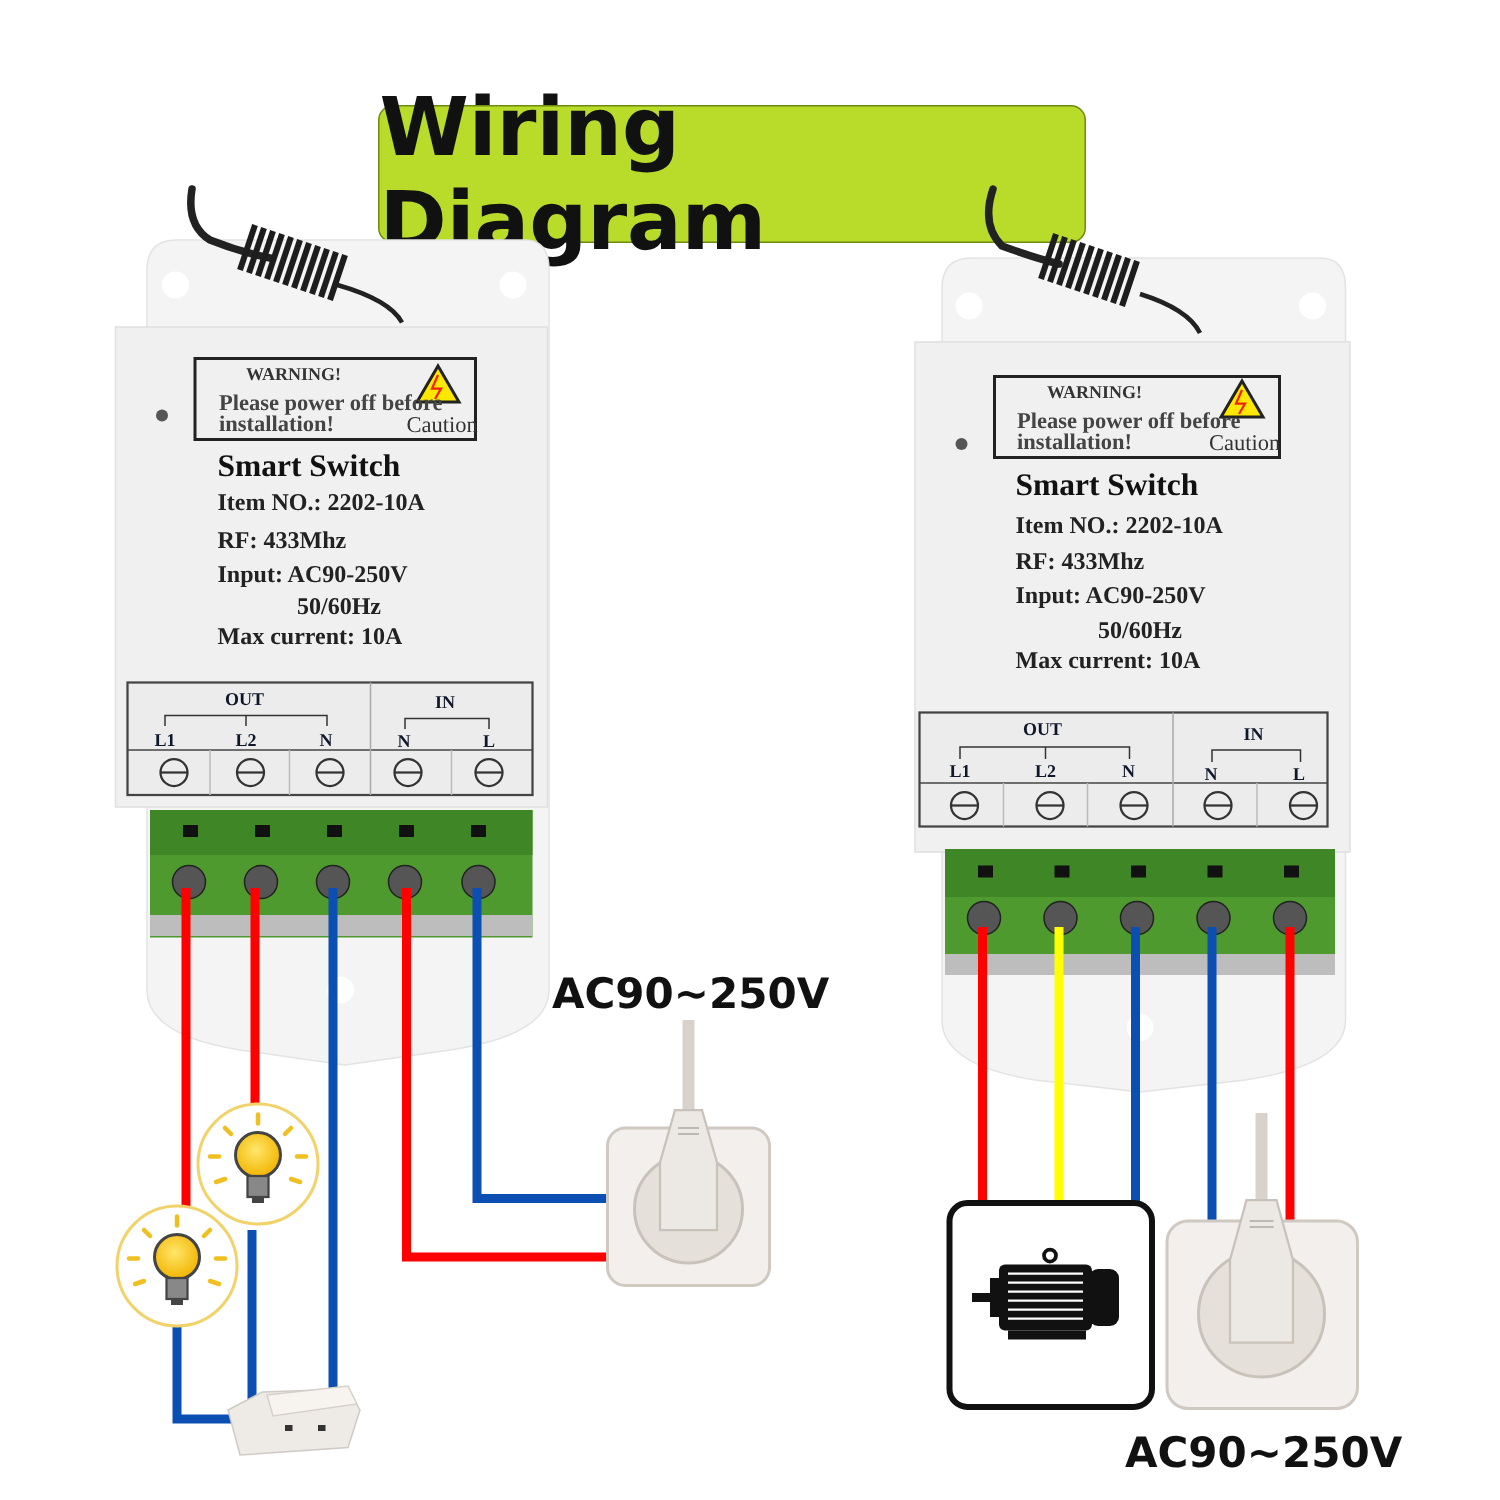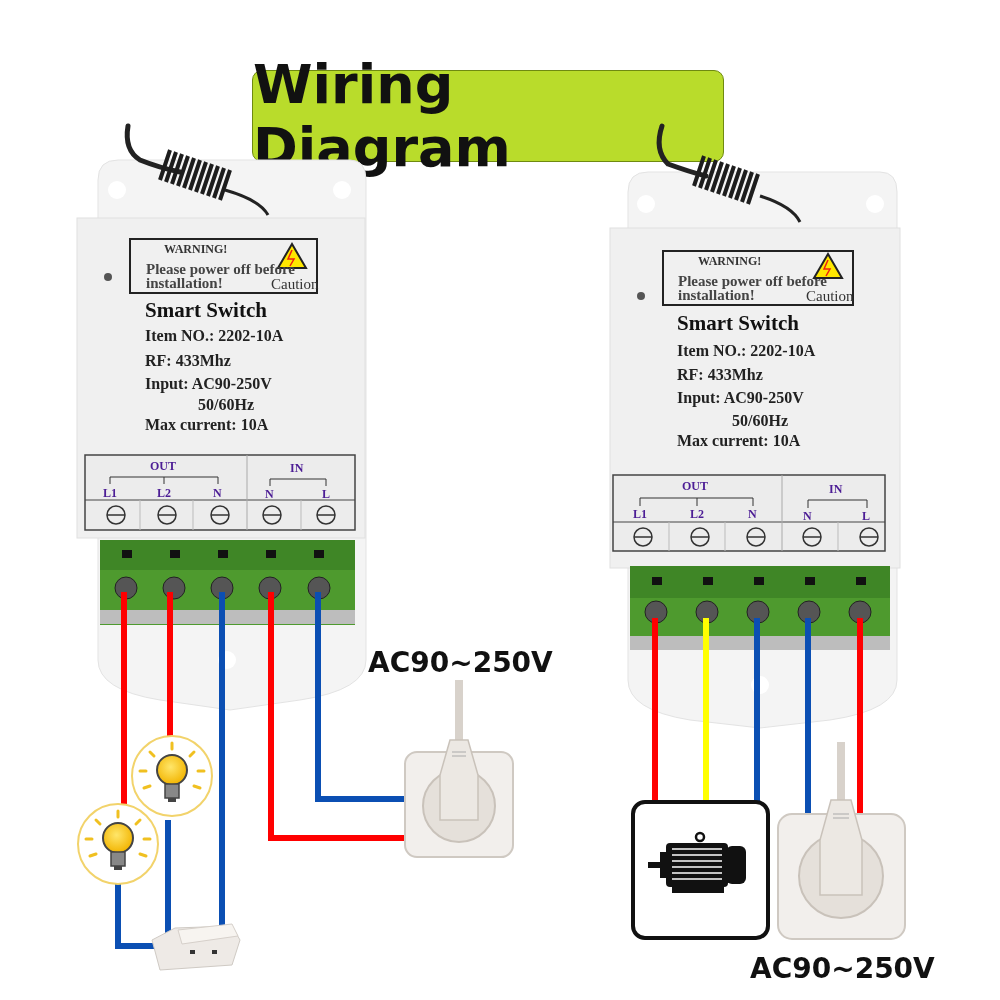--- a/index.html
+++ b/index.html
@@ -7,21 +7,21 @@
   .title-box { position:absolute; left:252px; top:27px; width:470px; height:90px; background:#b9dc2b; border:1px solid #6f8a10; border-radius:10px; display:flex; align-items:center; justify-content:center;margin-top:43px; }
   .title-text { font-family:"DejaVu Sans", sans-serif; font-weight:bold; font-size:54px; color:#111; letter-spacing:0px; }
   svg.wires { position:absolute; left:0; top:0; width:1000px; height:1000px; }
   .warn-box { position:absolute; border:2px solid #222; background:#f1f1f1; }
   .warn-title { position:absolute; font-weight:bold; font-size:12px; color:#333; }
   .warn-line { position:absolute; font-weight:bold; font-size:15px; color:#444; white-space:nowrap; }
   .caution { position:absolute; font-size:15px; color:#333; }
   .spec { position:absolute; font-weight:bold; color:#222; white-space:nowrap; }
   .spec.title { font-size:21px; color:#111; }
   .spec.line { font-size:16px; }
-  .tlabel { position:absolute; font-weight:bold; font-size:12px; color:#4c1d95; }
+  .tlabel { position:absolute; font-weight:bold; font-size:12px; color:#0f172a; }
   .ac-label { position:absolute; font-family:"DejaVu Sans", sans-serif; font-weight:bold; font-size:28px; color:#111; white-space:nowrap; }
 </style>
 </head>
 <body>
 
 <div class="title-box">
   <span class="title-text">Wiring Diagram</span>
 </div>
 
 <svg class="wires" viewBox="0 0 1000 1000">

